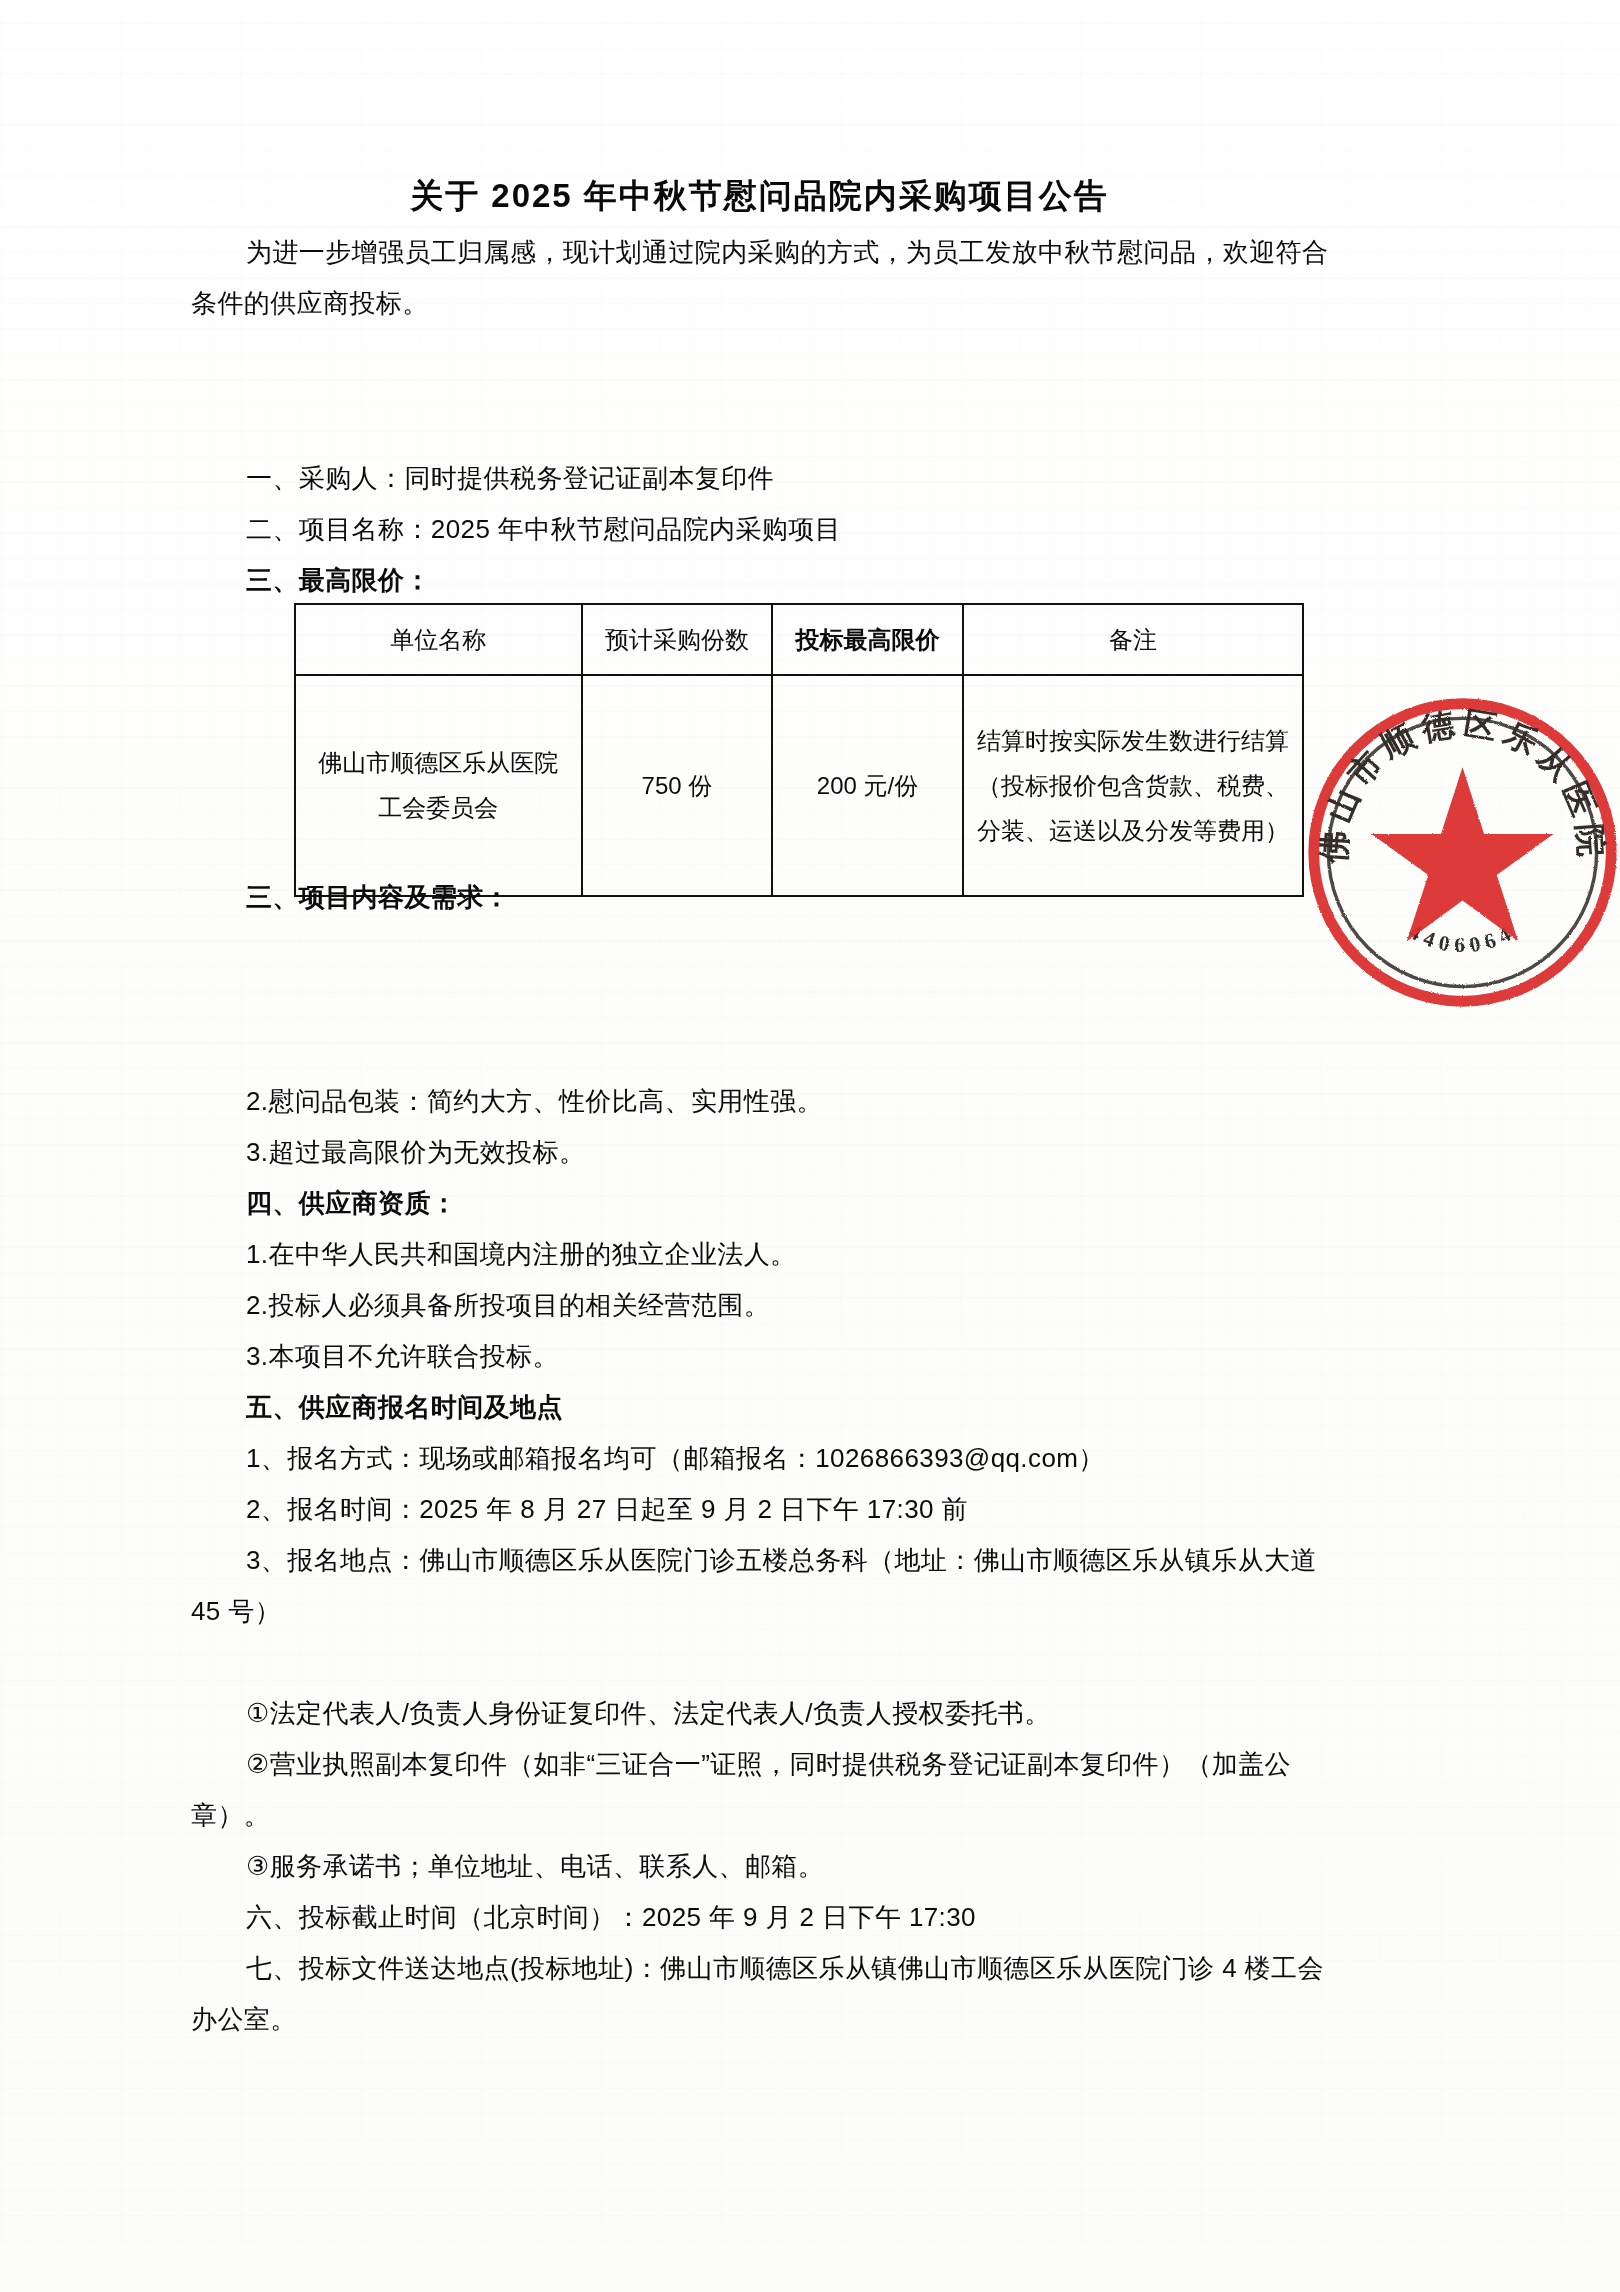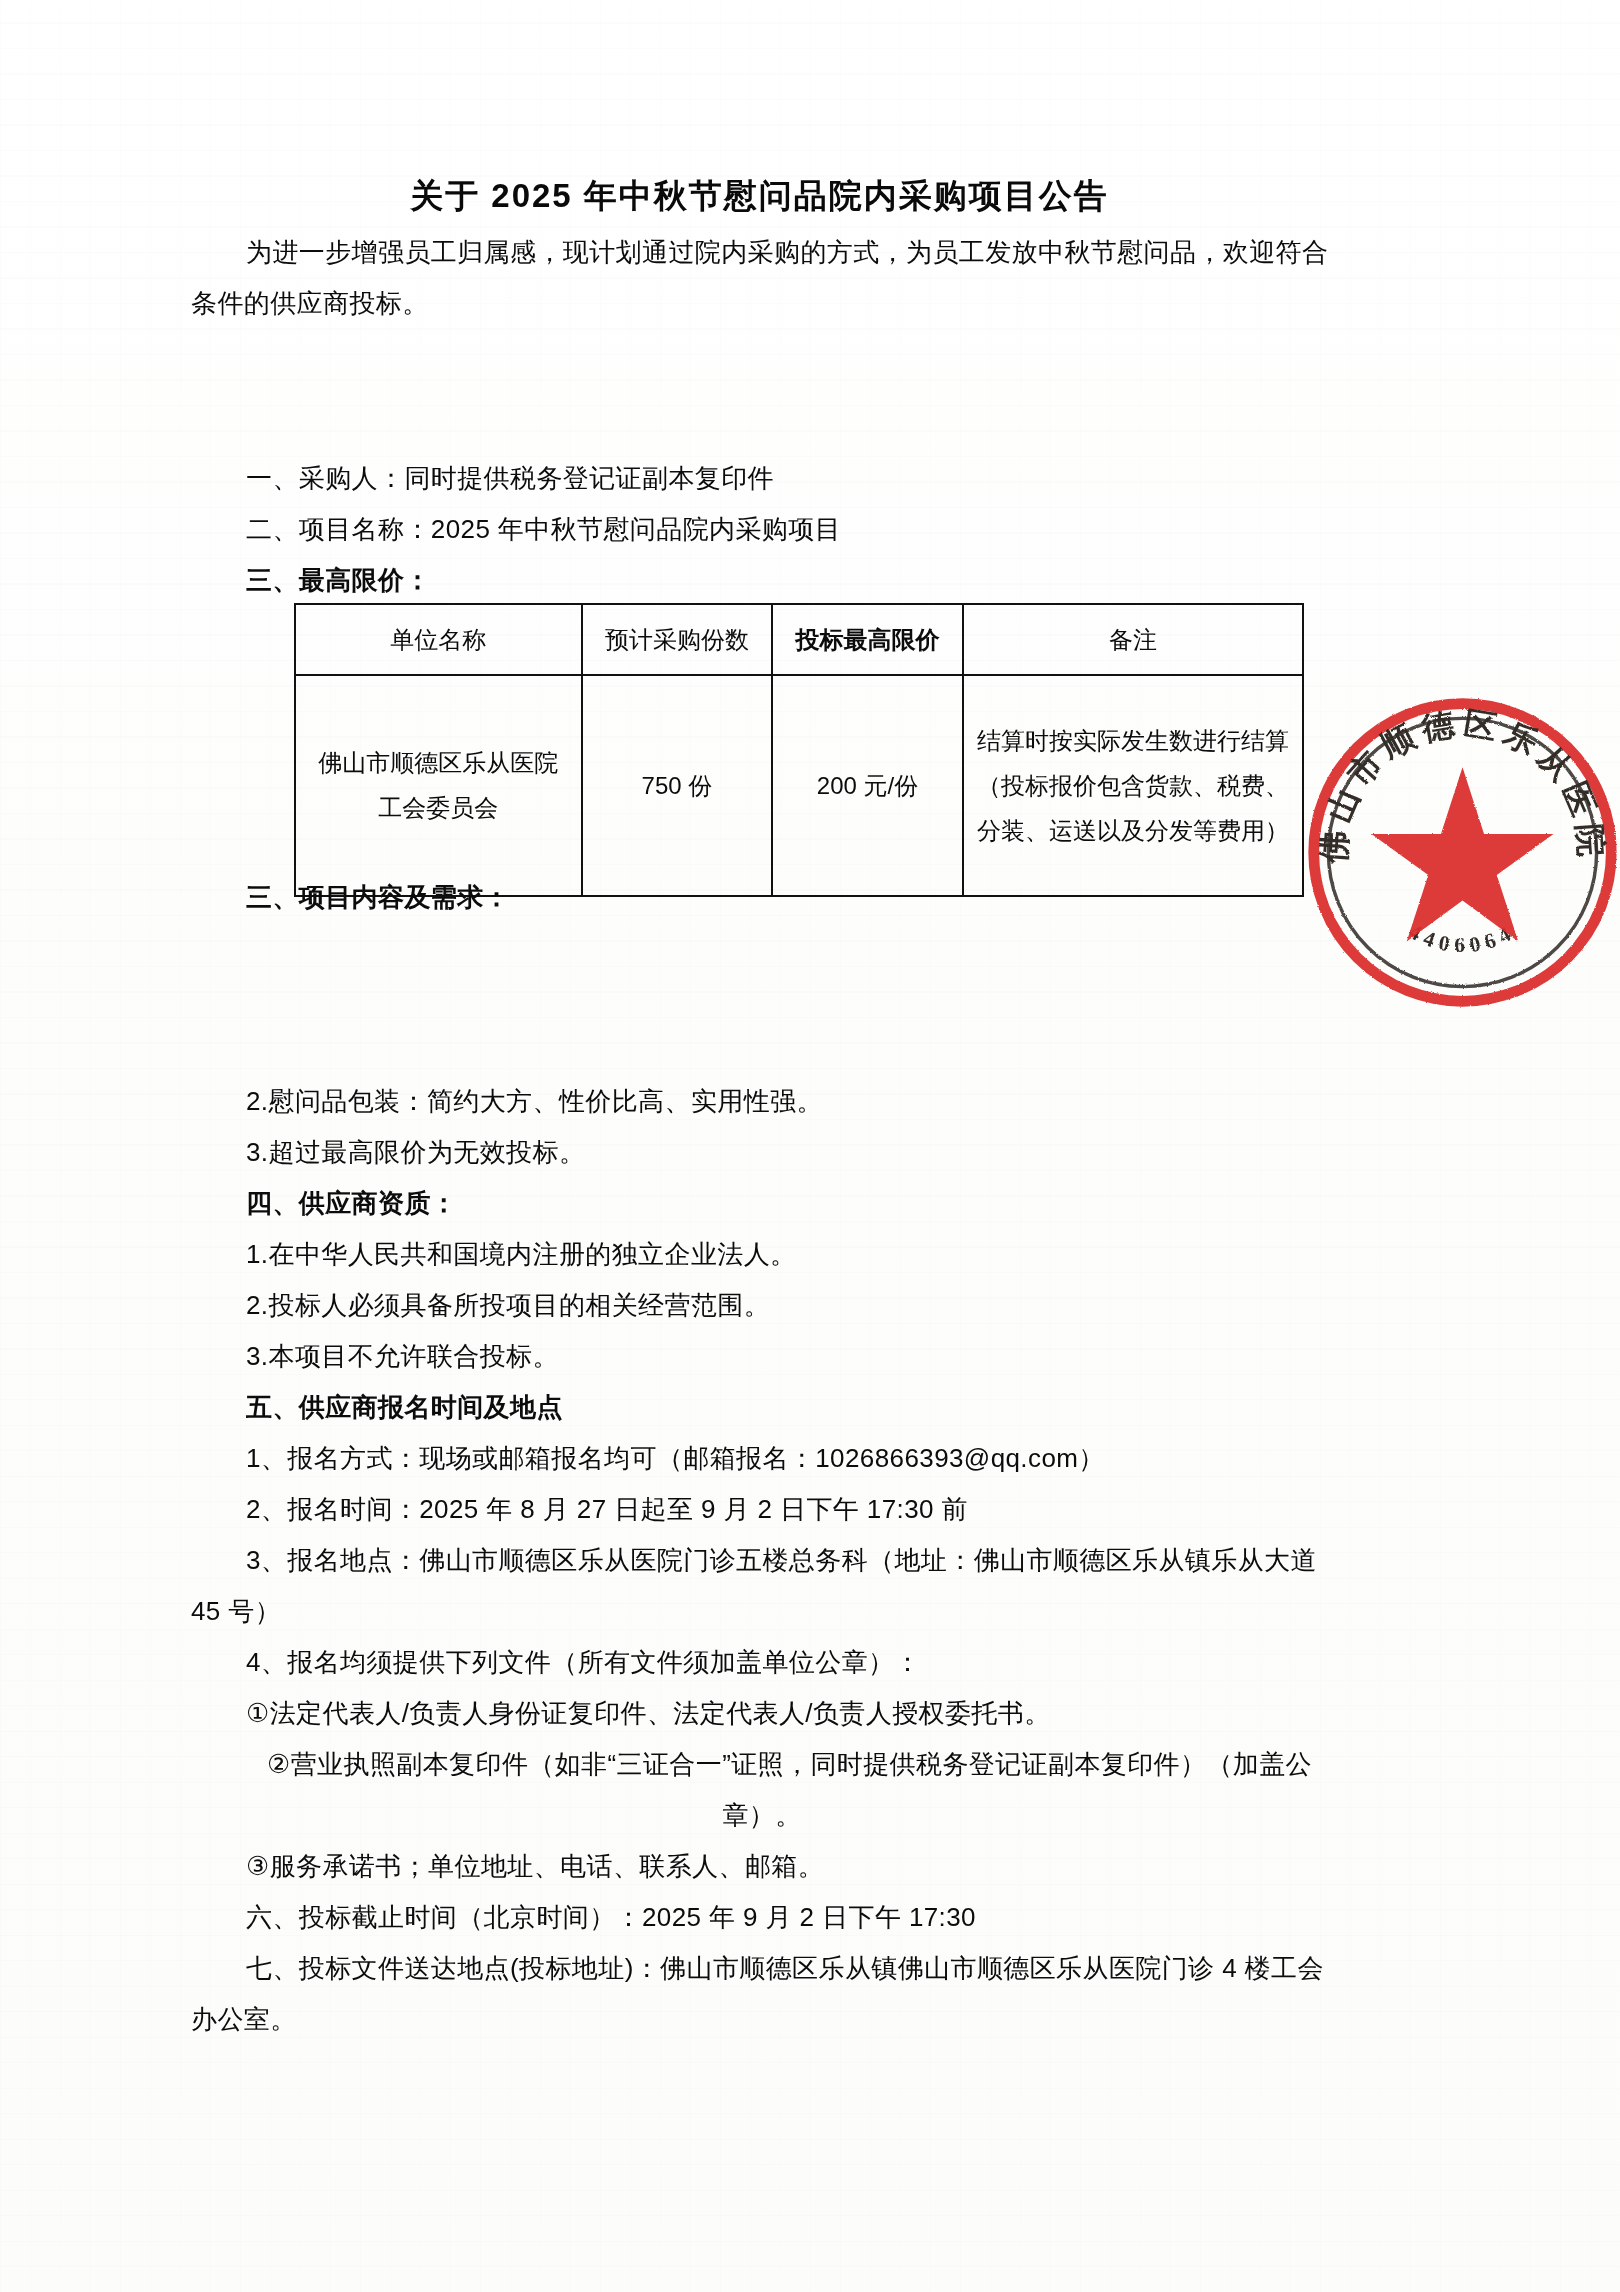--- a/index.html
+++ b/index.html
@@ -166,23 +166,22 @@
 
     <div class="para body-col indent bold" style="top:1178px;">四、供应商资质：</div>
     <div class="para body-col indent" style="top:1229px;">1.在中华人民共和国境内注册的独立企业法人。</div>
     <div class="para body-col indent" style="top:1280px;">2.投标人必须具备所投项目的相关经营范围。</div>
     <div class="para body-col indent" style="top:1331px;">3.本项目不允许联合投标。</div>
 
     <div class="para body-col indent bold" style="top:1382px;">五、供应商报名时间及地点</div>
     <div class="para body-col indent" style="top:1433px;">1、报名方式：现场或邮箱报名均可（邮箱报名：1026866393@qq.com）</div>
     <div class="para body-col indent" style="top:1484px;">2、报名时间：2025 年 8 月 27 日起至 9 月 2 日下午 17:30 前</div>
     <div class="para body-col indent" style="top:1535px;">3、报名地点：佛山市顺德区乐从医院门诊五楼总务科（地址：佛山市顺德区乐从镇乐从大道 45 号）</div>
-    <div class="para body-col indent" style="top:1637px;">4、报名均须提供下列文件（所有文件须加盖单位公章）：</div>
     <div class="para body-col indent" style="top:1688px;">①法定代表人/负责人身份证复印件、法定代表人/负责人授权委托书。</div>
-    <div class="para body-col indent" style="top:1739px;text-align:center;">②营业执照副本复印件（如非“三证合一”证照，同时提供税务登记证副本复印件）（加盖公章）。</div>
+    <div class="para body-col indent" style="top:1739px;">②营业执照副本复印件（如非“三证合一”证照，同时提供税务登记证副本复印件）（加盖公章）。</div>
     <div class="para body-col indent" style="top:1841px;">③服务承诺书；单位地址、电话、联系人、邮箱。</div>
 
     <div class="para body-col indent" style="top:1892px;">六、投标截止时间（北京时间）：2025 年 9 月 2 日下午 17:30</div>
 
     <div class="para body-col indent" style="top:1943px;">七、投标文件送达地点(投标地址)：佛山市顺德区乐从镇佛山市顺德区乐从医院门诊 4 楼工会办公室。</div>
 
     <div id="seal">
       <svg width="323" height="323" viewBox="0 0 330 330" xmlns="http://www.w3.org/2000/svg">
         <defs>
           <path id="sealArcTop" d="M 45,165 A 120,120 0 0 1 285,165"></path>

